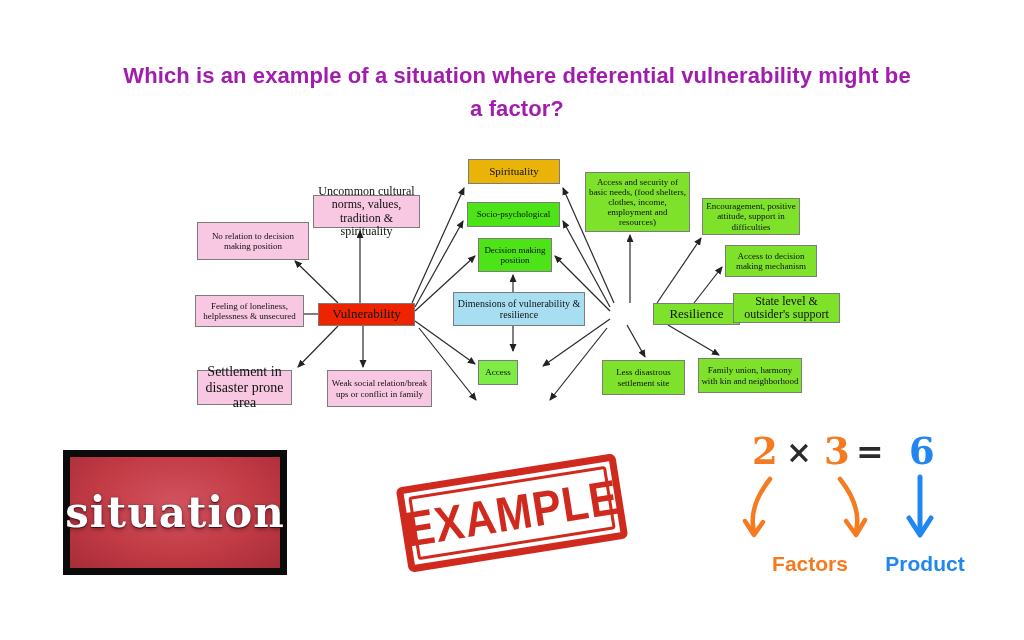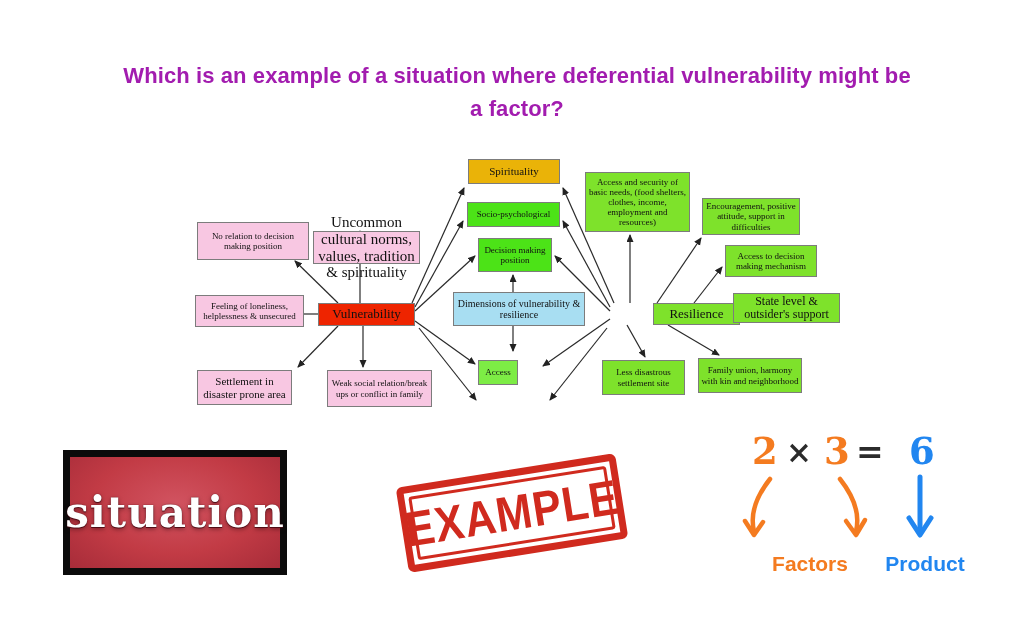--- a/index.html
+++ b/index.html
@@ -106,23 +106,23 @@
         <line x1="610" y1="307" x2="563" y2="221" stroke="#2a2a2a" stroke-width="1.2" marker-end="url(#ah)"></line>
         <line x1="610" y1="311" x2="555" y2="256" stroke="#2a2a2a" stroke-width="1.2" marker-end="url(#ah)"></line>
         <line x1="610" y1="319" x2="543" y2="366" stroke="#2a2a2a" stroke-width="1.2" marker-end="url(#ah)"></line>
         <line x1="607" y1="328" x2="550" y2="400" stroke="#2a2a2a" stroke-width="1.2" marker-end="url(#ah)"></line>
         <line x1="513" y1="292" x2="513" y2="275" stroke="#2a2a2a" stroke-width="1.2" marker-end="url(#ah)"></line>
         <line x1="513" y1="326" x2="513" y2="351" stroke="#2a2a2a" stroke-width="1.2" marker-end="url(#ah)"></line>
       </g>
   </svg>
   <div id="node-layer">
       <div class="node" style="left: 197px; top: 222px; width: 112px; height: 38px; background: rgb(248, 199, 226); font-size: 9px;">No relation to decision making position</div>
-      <div class="node" style="left: 313px; top: 195px; width: 107px; height: 33px; background: rgb(248, 199, 226); font-size: 15px; margin-top: 36px;">Uncommon cultural norms, values, tradition &amp; spirituality</div>
+      <div class="node" style="left: 313px; top: 195px; width: 107px; height: 33px; background: rgb(248, 199, 226); font-size: 12px;">Uncommon cultural norms, values, tradition &amp; spirituality</div>
       <div class="node" style="left: 195px; top: 295px; width: 109px; height: 32px; background: rgb(248, 199, 226); font-size: 9px;">Feeling of loneliness, helplessness &amp; unsecured</div>
-      <div class="node" style="left: 197px; top: 370px; width: 95px; height: 35px; background: rgb(248, 199, 226); font-size: 11px;">Settlement in disaster prone area</div>
+      <div class="node" style="left: 197px; top: 370px; width: 95px; height: 35px; background: rgb(248, 199, 226); font-size: 14px;">Settlement in disaster prone area</div>
       <div class="node" style="left: 327px; top: 370px; width: 105px; height: 37px; background: rgb(248, 199, 226); font-size: 9px;">Weak social relation/break ups or conflict in family</div>
       <div class="node" style="left: 318px; top: 303px; width: 97px; height: 23px; background: rgb(238, 36, 0); font-size: 13px;">Vulnerability</div>
       <div class="node" style="left: 468px; top: 159px; width: 92px; height: 25px; background: #eab308; font-size: 11px;">Spirituality</div>
       <div class="node" style="left: 467px; top: 202px; width: 93px; height: 25px; background: rgb(76, 227, 23); font-size: 9px;">Socio-psychological</div>
       <div class="node" style="left: 478px; top: 238px; width: 74px; height: 34px; background: rgb(76, 227, 23); font-size: 9px;">Decision making position</div>
       <div class="node" style="left: 453px; top: 292px; width: 132px; height: 34px; background: rgb(168, 222, 242); font-size: 10px;">Dimensions of vulnerability &amp; resilience</div>
       <div class="node" style="left: 478px; top: 360px; width: 40px; height: 25px; background: rgb(125, 236, 69); font-size: 9px;">Access</div>
       <div class="node" style="left: 585px; top: 172px; width: 105px; height: 60px; background: rgb(126, 226, 43); font-size: 9px;">Access and security of basic needs, (food shelters, clothes, income, employment and resources)</div>
       <div class="node" style="left: 702px; top: 198px; width: 98px; height: 37px; background: rgb(126, 226, 43); font-size: 9px;">Encouragement, positive attitude, support in difficulties</div>
       <div class="node" style="left: 725px; top: 245px; width: 92px; height: 32px; background: rgb(126, 226, 43); font-size: 9px;">Access to decision making mechanism</div>

